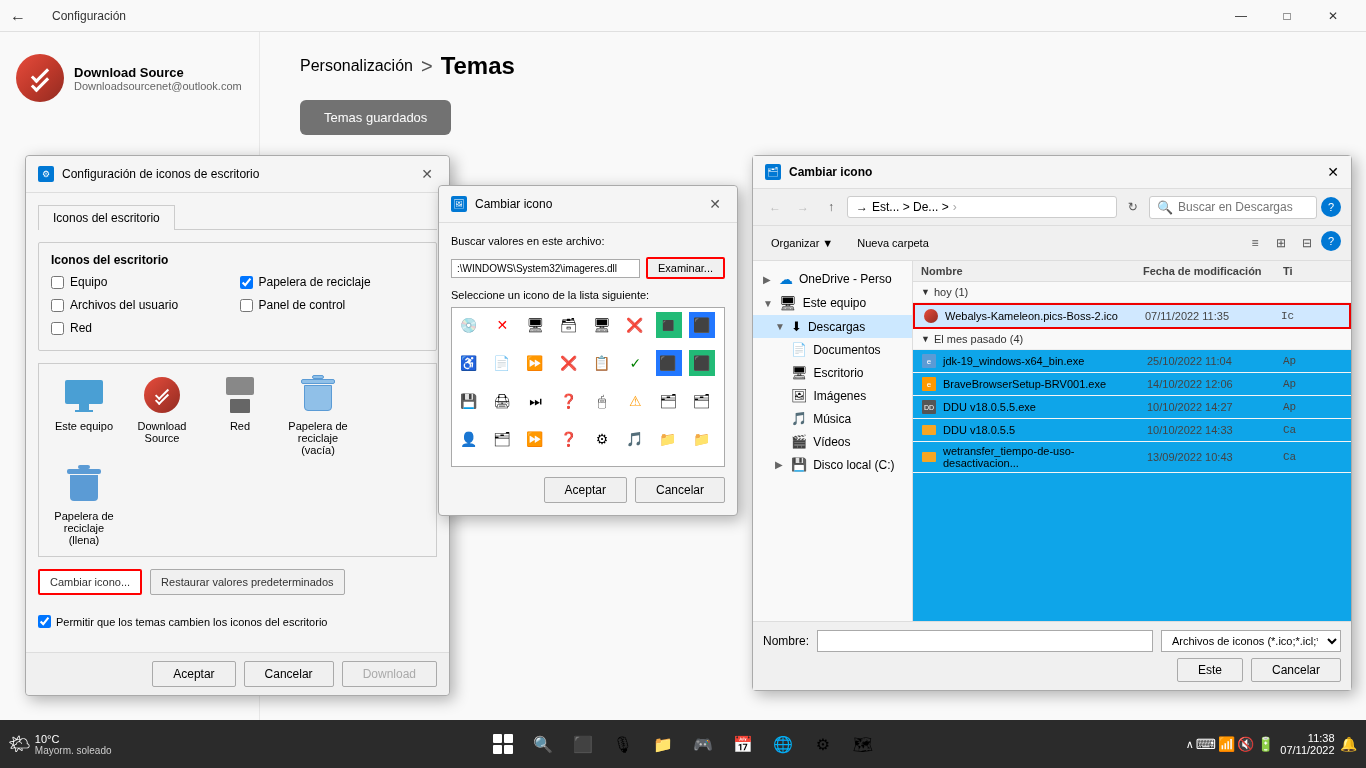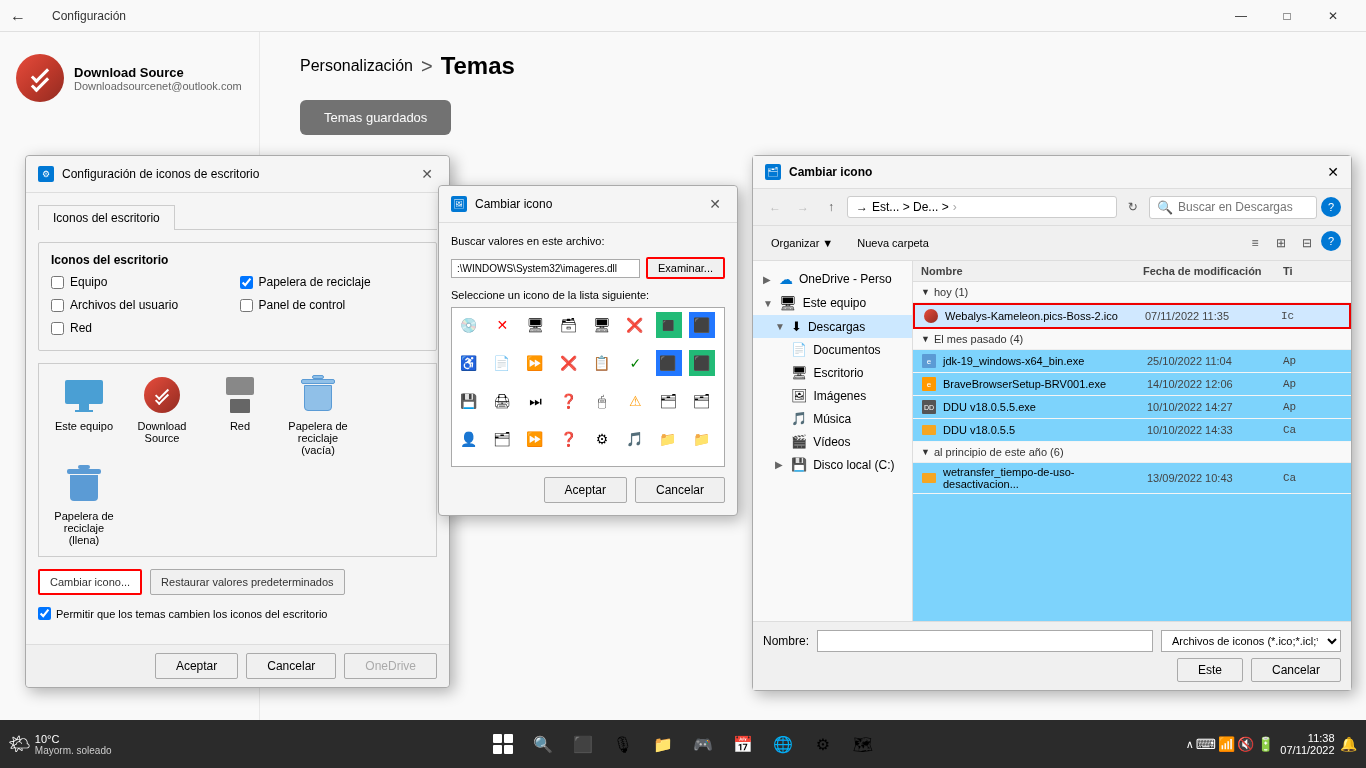--- a/index.html
+++ b/index.html
@@ -246,21 +246,21 @@
       margin-bottom: 4px;
       display: flex;
       align-items: center;
       justify-content: center;
     }
     .icon-item .lbl { font-size: 11px; text-align: center; }
 
     .btn-row {
       display: flex;
       gap: 8px;
-      margin-bottom: 12px;
+      margin-bottom: 20px;
     }
     .btn-outlined {
       padding: 5px 10px;
       font-size: 11px;
       border: 2px solid #d00;
       background: white;
       cursor: pointer;
       border-radius: 2px;
       color: #333;
     }
@@ -464,21 +464,21 @@
     }
     .sidebar-item .expand-arrow {
       width: 10px;
       font-size: 10px;
       color: #666;
     }
 
     .filebrowser-main {
       flex: 1;
       overflow-y: auto;
-      background: #7dd3fc;
+      background: #0ea5e9;
     }
     .file-header {
       display: flex;
       padding: 4px 8px;
       background: #f0f0f0;
       border-bottom: 1px solid #ddd;
       font-size: 11px;
       font-weight: 600;
       color: #444;
       gap: 10px;
@@ -814,21 +814,21 @@
       <button class="btn-default">Restaurar valores predeterminados</button>
     </div>
     <div class="checkbox-small">
       <input type="checkbox" checked="" style="">
       <span>Permitir que los temas cambien los iconos del escritorio</span>
     </div>
   </div>
   <div class="dialog-footer">
     <button class="btn-ok">Aceptar</button>
     <button class="btn-ok">Cancelar</button>
-    <button class="btn-ok" style="color:#aaa;">OneDrive</button>
+    <button class="btn-ok" style="color:#aaa;">Download</button>
   </div>
 </div>
 
 <div class="dialog2">
   <div class="dialog-titlebar">
     <div class="icon">
       <span style="color:white;font-size:9px;">🖼</span>
     </div>
     <span class="dtitle">Cambiar icono</span>
     <span class="close-btn">✕</span>
@@ -1013,21 +1013,20 @@
       </div>
       <div class="file-row">
         <div class="file-ico">
           <div class="folder-file"></div>
         </div>
         <span class="file-name">DDU v18.0.5.5</span>
         <span class="file-date">10/10/2022 14:33</span>
         <span class="file-type">Ca</span>
       </div>
 
-      <div class="file-group-header expanded">al principio de este año (6)</div>
       <div class="file-row">
         <div class="file-ico">
           <div class="folder-file" style="background:#f5a623;"></div>
         </div>
         <span class="file-name">wetransfer_tiempo-de-uso-desactivacion...</span>
         <span class="file-date">13/09/2022 10:43</span>
         <span class="file-type">Ca</span>
       </div>
     </div>
   </div>

